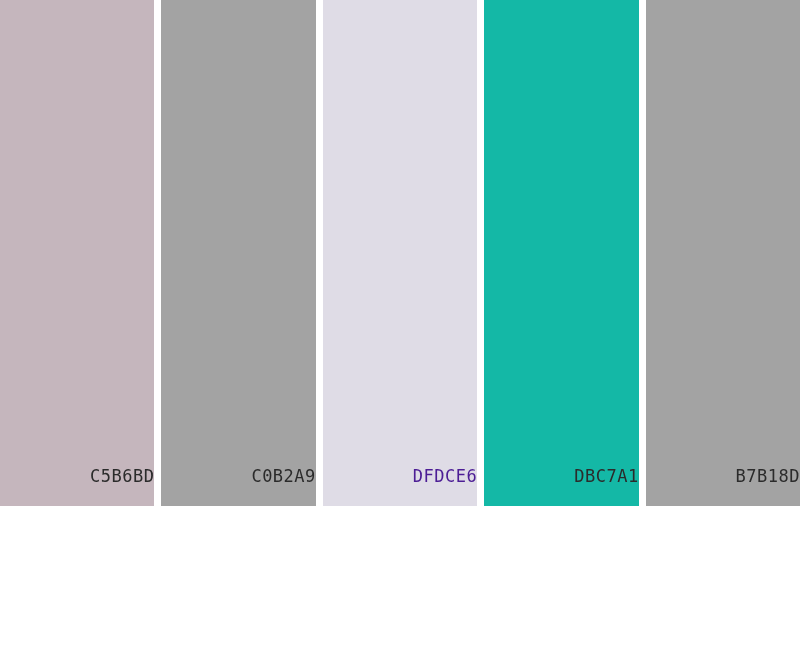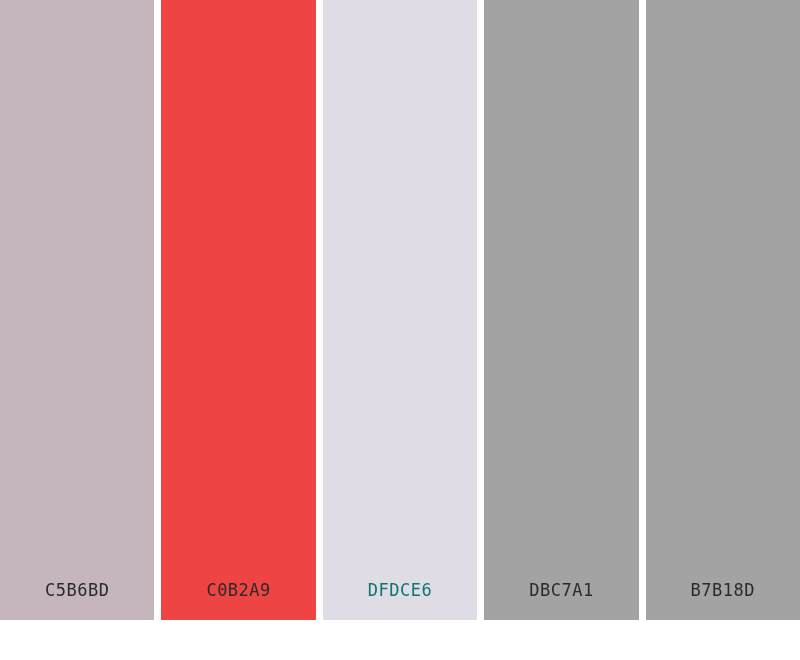--- a/index.html
+++ b/index.html
@@ -15,25 +15,25 @@
   }
   #palette {
     display: flex;
     width: 800px;
     height: 660px;
     background: #ffffff;
     gap: 7px;
   }
   .swatch {
     flex: 1 1 0;
-    height: 620px;
+    height: 506px;
     position: relative;
     display: flex;
     align-items: flex-end;
-    justify-content: center;
+    justify-content: flex-end;
     box-sizing: border-box;
   }
   .swatch-label {
     font-family: "DejaVu Sans Mono", monospace;
     font-size: 17px;
     letter-spacing: 0.5px;
     color: #2b2b2b;
     margin-bottom: 21px;
     white-space: nowrap;
     line-height: 1;
@@ -42,29 +42,29 @@
 </style>
 </head>
 <body>
 
 <div id="palette" style="background-color: rgb(255, 255, 255);">
 
   <div class="swatch" style="background-color: rgb(197, 182, 189);">
     <span class="swatch-label" style="color: rgb(43, 43, 43);">C5B6BD</span>
   </div>
 
-  <div class="swatch" style="background-color: #ef4444;">
+  <div class="swatch" style="background-color: #a3a3a3;">
     <span class="swatch-label" style="color: rgb(43, 43, 43);">C0B2A9</span>
   </div>
 
   <div class="swatch" style="background-color: rgb(223, 220, 230);">
-    <span class="swatch-label" style="color: #0f766e;">DFDCE6</span>
+    <span class="swatch-label" style="color: #4c1d95;">DFDCE6</span>
   </div>
 
-  <div class="swatch" style="background-color: #a3a3a3;">
+  <div class="swatch" style="background-color: #14b8a6;">
     <span class="swatch-label" style="color: rgb(43, 43, 43);">DBC7A1</span>
   </div>
 
   <div class="swatch" style="background-color: #a3a3a3;">
     <span class="swatch-label" style="color: rgb(43, 43, 43);">B7B18D</span>
   </div>
 
 </div>
 
 </body></html>

